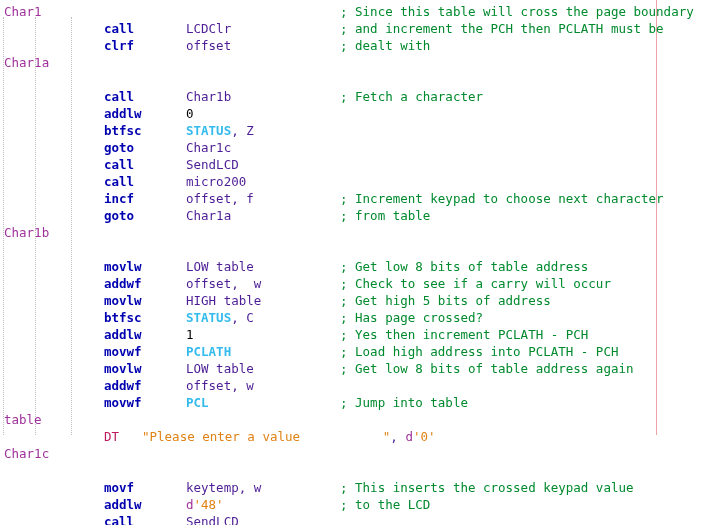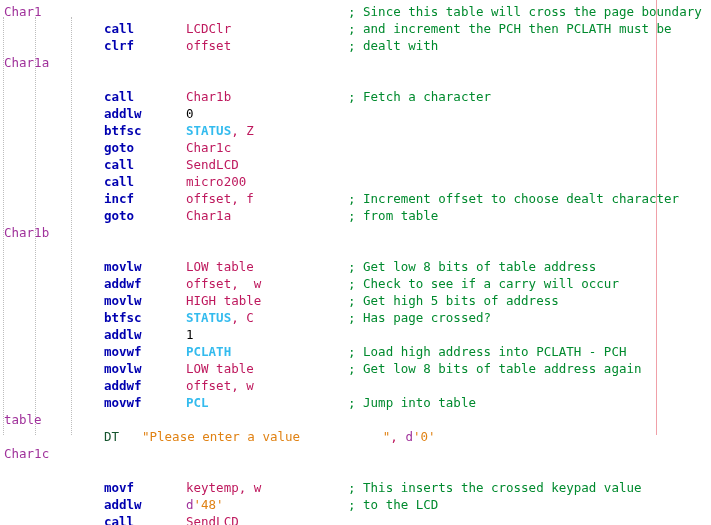--- a/index.html
+++ b/index.html
@@ -74,29 +74,29 @@
     left: 104px;
     top: 0;
   }
   .col-arg {
     position: absolute;
     left: 186px;
     top: 0;
   }
   .col-cmt {
     position: absolute;
-    left: 348px;
+    left: 340px;
     top: 0;
   }
 
   
   .t-label    { color: #a0329b; }
   .t-op       { color: #0000b0; font-weight: bold; }
-  .t-dir      { color: #14532d; text-align: right; }
-  .t-sym      { color: #be185d; }
+  .t-dir      { color: #be185d; text-align: right; }
+  .t-sym      { color: #4c1d95; }
   .t-reg      { color: #33bbee; font-weight: bold; text-align: center; }
   .t-num      { color: #000000; }
   .t-str      { color: #e08214; }
   .t-radix    { color: #a0329b; }
   .t-cmt      { color: #008a2e; }
 </style>
 </head>
 <body>
 
 <div id="editor">
@@ -111,29 +111,29 @@
       <div class="line"><span class="col-op"><span class="t-op">call</span></span><span class="col-arg"><span class="t-sym">LCDClr</span></span><span class="col-cmt"><span class="t-cmt">; and increment the PCH then PCLATH must be</span></span></div>
       <div class="line"><span class="col-op"><span class="t-op">clrf</span></span><span class="col-arg"><span class="t-sym">offset</span></span><span class="col-cmt"><span class="t-cmt">; dealt with</span></span></div>
       <div class="line"><span class="col-label"><span class="t-label">Char1a</span></span></div>
       <div class="line"></div>
       <div class="line"><span class="col-op"><span class="t-op">call</span></span><span class="col-arg"><span class="t-sym">Char1b</span></span><span class="col-cmt"><span class="t-cmt">; Fetch a character</span></span></div>
       <div class="line"><span class="col-op"><span class="t-op">addlw</span></span><span class="col-arg"><span class="t-num">0</span></span></div>
       <div class="line"><span class="col-op"><span class="t-op">btfsc</span></span><span class="col-arg"><span class="t-reg">STATUS</span><span class="t-sym">, Z</span></span></div>
       <div class="line"><span class="col-op"><span class="t-op">goto</span></span><span class="col-arg"><span class="t-sym">Char1c</span></span></div>
       <div class="line"><span class="col-op"><span class="t-op">call</span></span><span class="col-arg"><span class="t-sym">SendLCD</span></span></div>
       <div class="line"><span class="col-op"><span class="t-op">call</span></span><span class="col-arg"><span class="t-sym">micro200</span></span></div>
-      <div class="line"><span class="col-op"><span class="t-op">incf</span></span><span class="col-arg"><span class="t-sym">offset, f</span></span><span class="col-cmt"><span class="t-cmt">; Increment offset to choose dealt character</span></span></div>
+      <div class="line"><span class="col-op"><span class="t-op">incf</span></span><span class="col-arg"><span class="t-sym">offset, f</span></span><span class="col-cmt"><span class="t-cmt">; Increment keypad to choose next character</span></span></div>
       <div class="line"><span class="col-op"><span class="t-op">goto</span></span><span class="col-arg"><span class="t-sym">Char1a</span></span><span class="col-cmt"><span class="t-cmt">; from table</span></span></div>
       <div class="line"><span class="col-label"><span class="t-label">Char1b</span></span></div>
       <div class="line"></div>
       <div class="line"><span class="col-op"><span class="t-op">movlw</span></span><span class="col-arg"><span class="t-sym">LOW table</span></span><span class="col-cmt"><span class="t-cmt">; Get low 8 bits of table address</span></span></div>
       <div class="line"><span class="col-op"><span class="t-op">addwf</span></span><span class="col-arg"><span class="t-sym">offset,  w</span></span><span class="col-cmt"><span class="t-cmt">; Check to see if a carry will occur</span></span></div>
       <div class="line"><span class="col-op"><span class="t-op">movlw</span></span><span class="col-arg"><span class="t-sym">HIGH table</span></span><span class="col-cmt"><span class="t-cmt">; Get high 5 bits of address</span></span></div>
       <div class="line"><span class="col-op"><span class="t-op">btfsc</span></span><span class="col-arg"><span class="t-reg">STATUS</span><span class="t-sym">, C</span></span><span class="col-cmt"><span class="t-cmt">; Has page crossed?</span></span></div>
-      <div class="line"><span class="col-op"><span class="t-op">addlw</span></span><span class="col-arg"><span class="t-num">1</span></span></div>
+      <div class="line"><span class="col-op"><span class="t-op">addlw</span></span><span class="col-arg"><span class="t-num">1</span></span><span class="col-cmt"><span class="t-cmt">; Yes then increment PCLATH - PCH</span></span></div>
       <div class="line"><span class="col-op"><span class="t-op">movwf</span></span><span class="col-arg"><span class="t-reg">PCLATH</span></span><span class="col-cmt"><span class="t-cmt">; Load high address into PCLATH - PCH</span></span></div>
       <div class="line"><span class="col-op"><span class="t-op">movlw</span></span><span class="col-arg"><span class="t-sym">LOW table</span></span><span class="col-cmt"><span class="t-cmt">; Get low 8 bits of table address again</span></span></div>
       <div class="line"><span class="col-op"><span class="t-op">addwf</span></span><span class="col-arg"><span class="t-sym">offset, w</span></span></div>
       <div class="line"><span class="col-op"><span class="t-op">movwf</span></span><span class="col-arg"><span class="t-reg">PCL</span></span><span class="col-cmt"><span class="t-cmt">; Jump into table</span></span></div>
       <div class="line"><span class="col-label"><span class="t-label">table</span></span></div>
       <div class="line"><span class="col-op"><span class="t-dir">DT</span></span><span class="col-arg" style="left: 142px;"><span class="t-str">"Please enter a value           "</span><span class="t-sym">, </span><span class="t-radix">d</span><span class="t-str">'0'</span></span></div>
       <div class="line"><span class="col-label"><span class="t-label">Char1c</span></span></div>
       <div class="line"></div>
       <div class="line"><span class="col-op"><span class="t-op">movf</span></span><span class="col-arg"><span class="t-sym">keytemp, w</span></span><span class="col-cmt"><span class="t-cmt">; This inserts the crossed keypad value</span></span></div>
       <div class="line"><span class="col-op"><span class="t-op">addlw</span></span><span class="col-arg"><span class="t-radix">d</span><span class="t-str">'48'</span></span><span class="col-cmt"><span class="t-cmt">; to the LCD</span></span></div>

